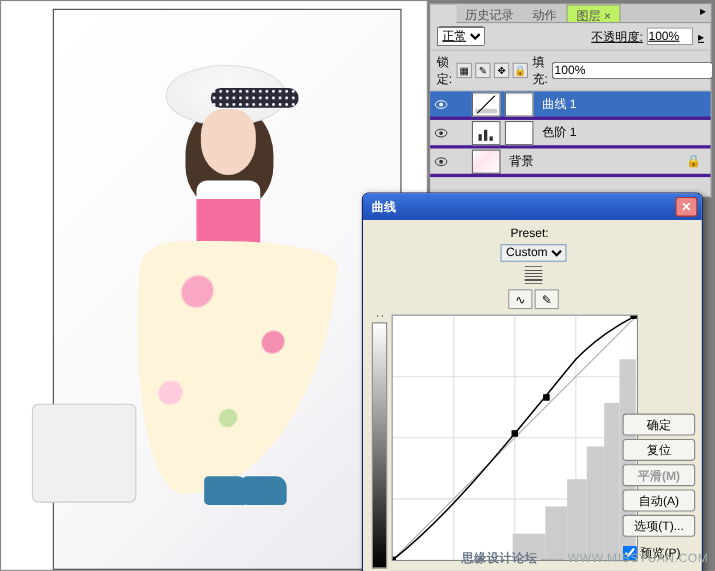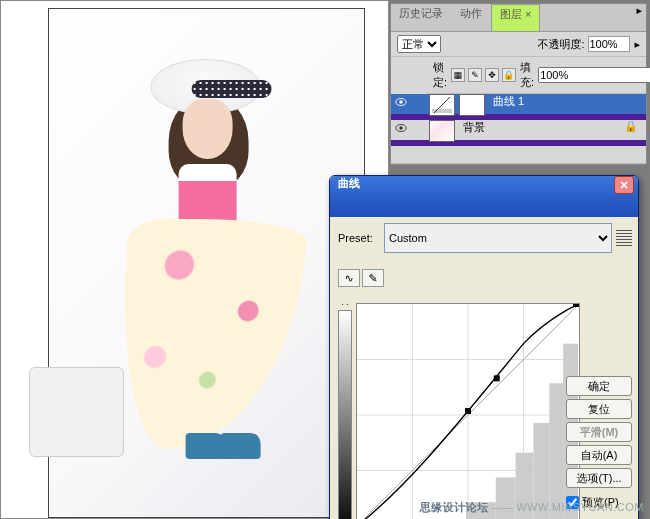--- a/index.html
+++ b/index.html
@@ -15,50 +15,50 @@
 .face{position:absolute;top:40px;left:62px;width:50px;height:60px;background:#f4d6c4;border-radius:40% 40% 50% 50%;}
 .hair{position:absolute;top:35px;left:48px;width:80px;height:95px;background:#4a3628;border-radius:50% 50% 40% 40%;z-index:-1;}
 .torso{position:absolute;top:105px;left:58px;width:58px;height:60px;background:linear-gradient(#fff 0 28%,#f46fa0 28%);border-radius:10px 10px 0 0;}
 .skirt{position:absolute;top:160px;left:0;width:180px;height:230px;background:radial-gradient(circle at 30% 20%,#f9a7c4 0 6%,transparent 7%),radial-gradient(circle at 70% 40%,#f48fb1 0 5%,transparent 6%),radial-gradient(circle at 50% 70%,#c5e1a5 0 4%,transparent 5%),radial-gradient(circle at 20% 60%,#ffccdd 0 5%,transparent 6%),#fdf4d9;border-radius:20% 60% 70% 30%/10% 10% 90% 90%;transform:skewX(-4deg);}
 .shoe{position:absolute;bottom:0;left:65px;width:40px;height:26px;background:#3a7fa8;border-radius:4px 10px 4px 4px;}
 .shoe2{left:100px;}
 .suitcase{position:absolute;bottom:60px;left:-20px;width:95px;height:90px;background:#f0f0f2;border:1px solid #ccc;border-radius:6px;}
 
 
 .panel{position:absolute;right:3px;top:3px;width:257px;background:#d8d8d8;border:1px solid #888;}
-.panel-tabs{display:flex;background:#c8c8c8;height:28px;border-bottom:1px solid #999;}
+.panel-tabs{display:flex;background:#c8c8c8;height:17px;border-bottom:1px solid #999;margin-left:24px;}
 .panel-tab{padding:2px 8px;color:#555;border-right:1px solid transparent;}
 .panel-tab.active{background:#bef264;border:1px solid #999;border-bottom:none;}
 .panel-tab-close{margin-left:auto;padding:0 4px;cursor:pointer;}
-.panel-opts{display:flex;align-items:center;padding:3px 6px;gap:4px;border-bottom:1px solid #bbb;}
+.panel-opts{display:flex;align-items:center;padding:3px 6px;gap:4px;border-bottom:1px solid #bbb;text-decoration:underline;}
 .panel-opts select{font-size:11px;height:18px;}
 .panel-opts .opacity{margin-left:auto;}
 .panel-opts input{width:42px;height:16px;font-size:11px;border:1px solid #999;}
-.panel-opts2{display:flex;align-items:center;padding:3px 6px;gap:4px;border-bottom:1px solid #bbb;margin-left:36px;}
+.panel-opts2{display:flex;align-items:center;padding:3px 6px;gap:4px;border-bottom:1px solid #bbb;}
 .lock-icons{display:flex;gap:3px;}
 .lock-icons span{width:14px;height:14px;display:inline-flex;align-items:center;justify-content:center;border:1px solid #999;background:#e8e8e8;font-size:9px;}
 
-.layer-row{display:flex;align-items:flex-start;height:26px;border-bottom:6px solid #4c1d95;padding:0 2px;gap:4px;}
+.layer-row{display:flex;align-items:center;height:26px;border-bottom:3px solid #4c1d95;padding:0 2px;gap:4px;}
 .layer-row.sel{background:#3a6ec0;color:#fff;}
 .eye{width:16px;height:16px;display:flex;align-items:center;justify-content:center;}
 .eye svg{width:14px;height:14px;}
 .thumb{width:26px;height:22px;border:1px solid #666;background:#fff;position:relative;}
 .thumb.curves::after{content:"";position:absolute;inset:2px;background:linear-gradient(135deg,transparent 48%,#333 48% 52%,transparent 52%),linear-gradient(#ccc 0 0) bottom/100% 4px no-repeat;}
 .thumb.levels::after{content:"";position:absolute;inset:3px;background:linear-gradient(to top,#333,#333) 2px 8px/3px 8px no-repeat,linear-gradient(to top,#333,#333) 7px 4px/3px 12px no-repeat,linear-gradient(to top,#333,#333) 12px 10px/3px 6px no-repeat;}
 .mask{width:26px;height:22px;border:1px solid #666;background:#fff;}
 .thumb.figure-th{background:linear-gradient(135deg,#fff,#fce4ec 40%,#fff);}
 .layer-name{margin-left:4px;}
 .panel-empty{height:18px;border-bottom:1px solid #bbb;}
 
 
 .dialog{position:absolute;left:329px;top:175px;width:310px;background:#ece9d8;border:1px solid #0a246a;border-radius:6px 6px 0 0;box-shadow:2px 2px 6px rgba(0,0,0,.4);padding-bottom:6px;}
-.titlebar{height:41px;background:linear-gradient(#3b77dd,#2b5fc7 50%,#1f4fb8);border-radius:5px 5px 0 0;display:flex;align-items:flex-start;padding:0 4px 0 8px;color:#fff;font-weight:bold;}
+.titlebar{height:24px;background:linear-gradient(#3b77dd,#2b5fc7 50%,#1f4fb8);border-radius:5px 5px 0 0;display:flex;align-items:center;padding:0 4px 0 8px;color:#fff;font-weight:bold;}
 .titlebar .winbtn{width:20px;height:18px;background:#e88;margin-left:auto;border:1px solid #a33;border-radius:3px;display:flex;align-items:center;justify-content:center;color:#fff;font-weight:bold;}
 .dlg-body{padding:6px 6px 2px 8px;}
-.dlg-row{display:flex;align-items:center;gap:4px;margin-bottom:16px;}
+.dlg-row{display:flex;align-items:center;gap:4px;margin-bottom:5px;flex-direction:column;}
 .dlg-row label{min-width:42px;}
 .dlg-row select,.dlg-row input{font-size:11px;height:30px;border:1px solid #7b9ebd;}
 .preset-sel{flex:1;}
 .menu-icon{width:16px;height:16px;display:inline-block;background:repeating-linear-gradient(#555 0 1px,transparent 1px 3px);}
 .chan-sel{width:90px;}
 .tool-btns{display:flex;gap:2px;}
 .tool-btns span{width:22px;height:18px;border:1px solid #999;background:#f4f4f0;display:flex;align-items:center;justify-content:center;}
 
 .curve-area{display:flex;gap:4px;}
 .vgrad{width:14px;height:224px;background:linear-gradient(#fff,#000);border:1px solid #888;}
@@ -125,20 +125,32 @@
     <span class="eye">
         <svg viewBox="0 0 16 16">
           <ellipse cx="8" cy="8" rx="6" ry="4" fill="none" stroke="#fff"></ellipse>
           <circle cx="8" cy="8" r="2" fill="#fff"></circle>
         </svg>
       </span>
     <span style="width:12px"></span>
     <span class="thumb curves"></span>
     <span class="mask"></span>
     <span class="layer-name">曲线 1</span>
+  </div>
+  <div class="layer-row">
+    <span class="eye">
+        <svg viewBox="0 0 16 16">
+          <ellipse cx="8" cy="8" rx="6" ry="4" fill="none" stroke="#333"></ellipse>
+          <circle cx="8" cy="8" r="2" fill="#333"></circle>
+        </svg>
+      </span>
+    <span style="width:12px"></span>
+    <span class="thumb levels"></span>
+    <span class="mask"></span>
+    <span class="layer-name">色阶 1</span>
   </div>
   <div class="layer-row">
     <span class="eye">
         <svg viewBox="0 0 16 16">
           <ellipse cx="8" cy="8" rx="6" ry="4" fill="none" stroke="#333"></ellipse>
           <circle cx="8" cy="8" r="2" fill="#333"></circle>
         </svg>
       </span>
     <span style="width:12px"></span>
     <span class="thumb figure-th"></span>

